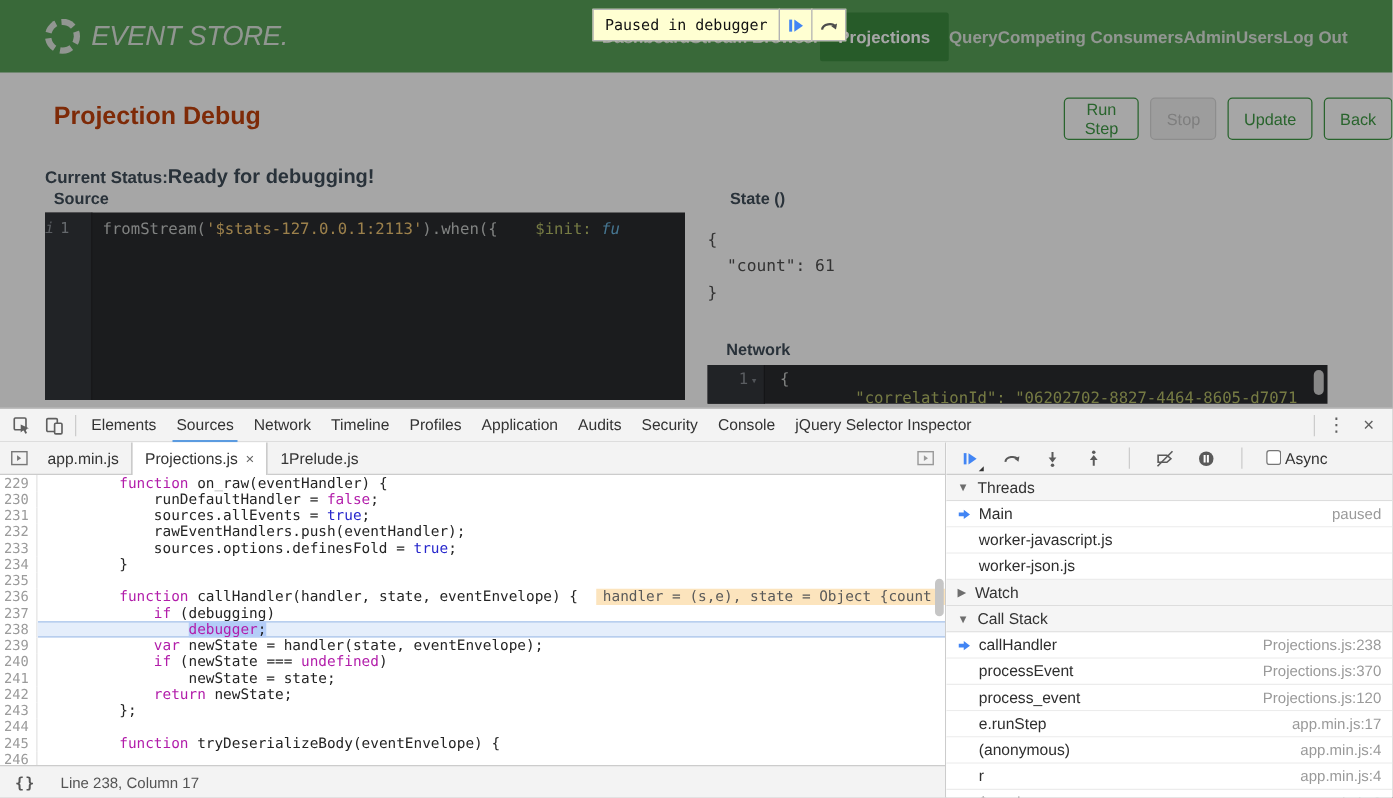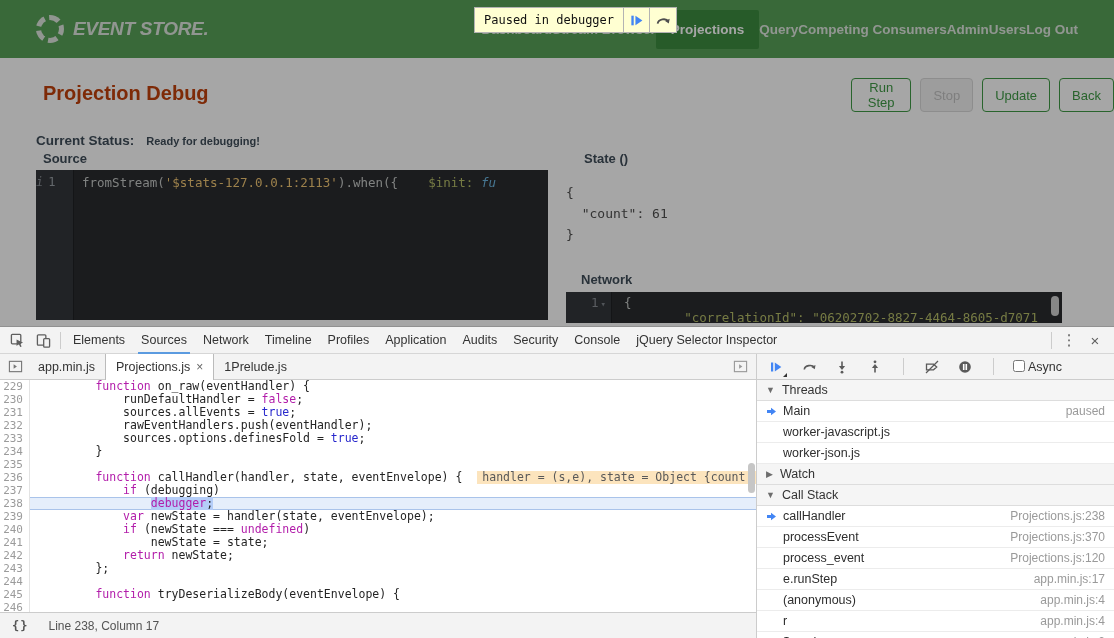--- a/index.html
+++ b/index.html
@@ -3,31 +3,31 @@
 <meta charset="utf-8">
 <style>
 *{margin:0;padding:0;box-sizing:border-box}
 body{font-family:"Liberation Sans",sans-serif;background:#666}
 .app{position:relative;width:1114px;height:638px;background:#fff;overflow:hidden;margin:0 auto}
 
 
 .nav{position:absolute;left:0;top:0;width:100%;height:58px;background:var(--c-navbar-green,#58a158);display:flex;align-items:center;justify-content:space-between;padding:0 36px}
 .brand{display:flex;align-items:center;gap:9px;cursor:pointer}
 .logo-ring{width:28px;height:28px;border-radius:50%;border:5px dashed #dfe7df;display:inline-block}
-.brand-text{color:#dfe7df;font-style:italic;font-weight:bold;font-size:19px;letter-spacing:-.3px}
+.brand-text{color:#dfe7df;font-style:italic;font-weight:normal;font-size:22px;letter-spacing:-.3px}
 .nav-list{display:flex;align-items:center;font-weight:bold;font-size:13.5px;color:#dfe7df}
 .nav-item{cursor:pointer;white-space:nowrap}
 .nav-item.active{background:var(--c-nav-active-green,#3c8c40);color:#fff;padding:12px 15px;border-radius:2px}
 
 .pg-title{position:absolute;left:43px;top:82px;font-size:20px;font-weight:bold;color:#c2410c}
 .pg-btns{position:absolute;top:78px;left:851px;display:flex;gap:9px}
 .btn{height:34px;padding:0 12px;border:1px solid var(--c-accent-green,#3f9a45);border-radius:4px;color:var(--c-accent-green,#3f9a45);background:#fff;font-size:13px;font-weight:500;cursor:pointer;font-family:inherit}
 .btn.disabled{border-color:#d9d9d9;color:#c2c2c2;background:#f2f2f2;cursor:default}
 .status-line{position:absolute;left:36px;top:133px;font-size:13.5px;font-weight:bold;color:#3f4d59}
-.status-value{font-size:11px;margin-left:12px}
+.status-value{font-size:16px;margin-left:0}
 .sec-heading{position:absolute;font-size:13px;font-weight:bold;color:#3f4d59}
 #src-heading{left:43px;top:151px}
 #state-heading{left:584px;top:151px}
 #events-heading{left:581px;top:272px}
 
 .src-editor{position:absolute;left:36px;top:170px;width:512px;height:150px;background:var(--c-editor-bg,#2a2b2f);overflow:hidden}
 .src-gutter{position:absolute;left:0;top:0;width:38px;height:100%;background:var(--c-editor-gutter-bg,#34363b);border-right:1px solid #202124;color:#9aa0a6;font-family:"DejaVu Sans Mono",monospace;font-size:12px;padding:5px 6px 0 0;text-align:left}
 .src-gutter i{font-style:italic;margin-right:5px;color:#8a9096}
 .src-code{position:absolute;left:46px;top:5px;font-family:"DejaVu Sans Mono",monospace;font-size:12.5px;white-space:pre;color:#c5c8c6}
 .t-plain{color:#c5c8c6}

